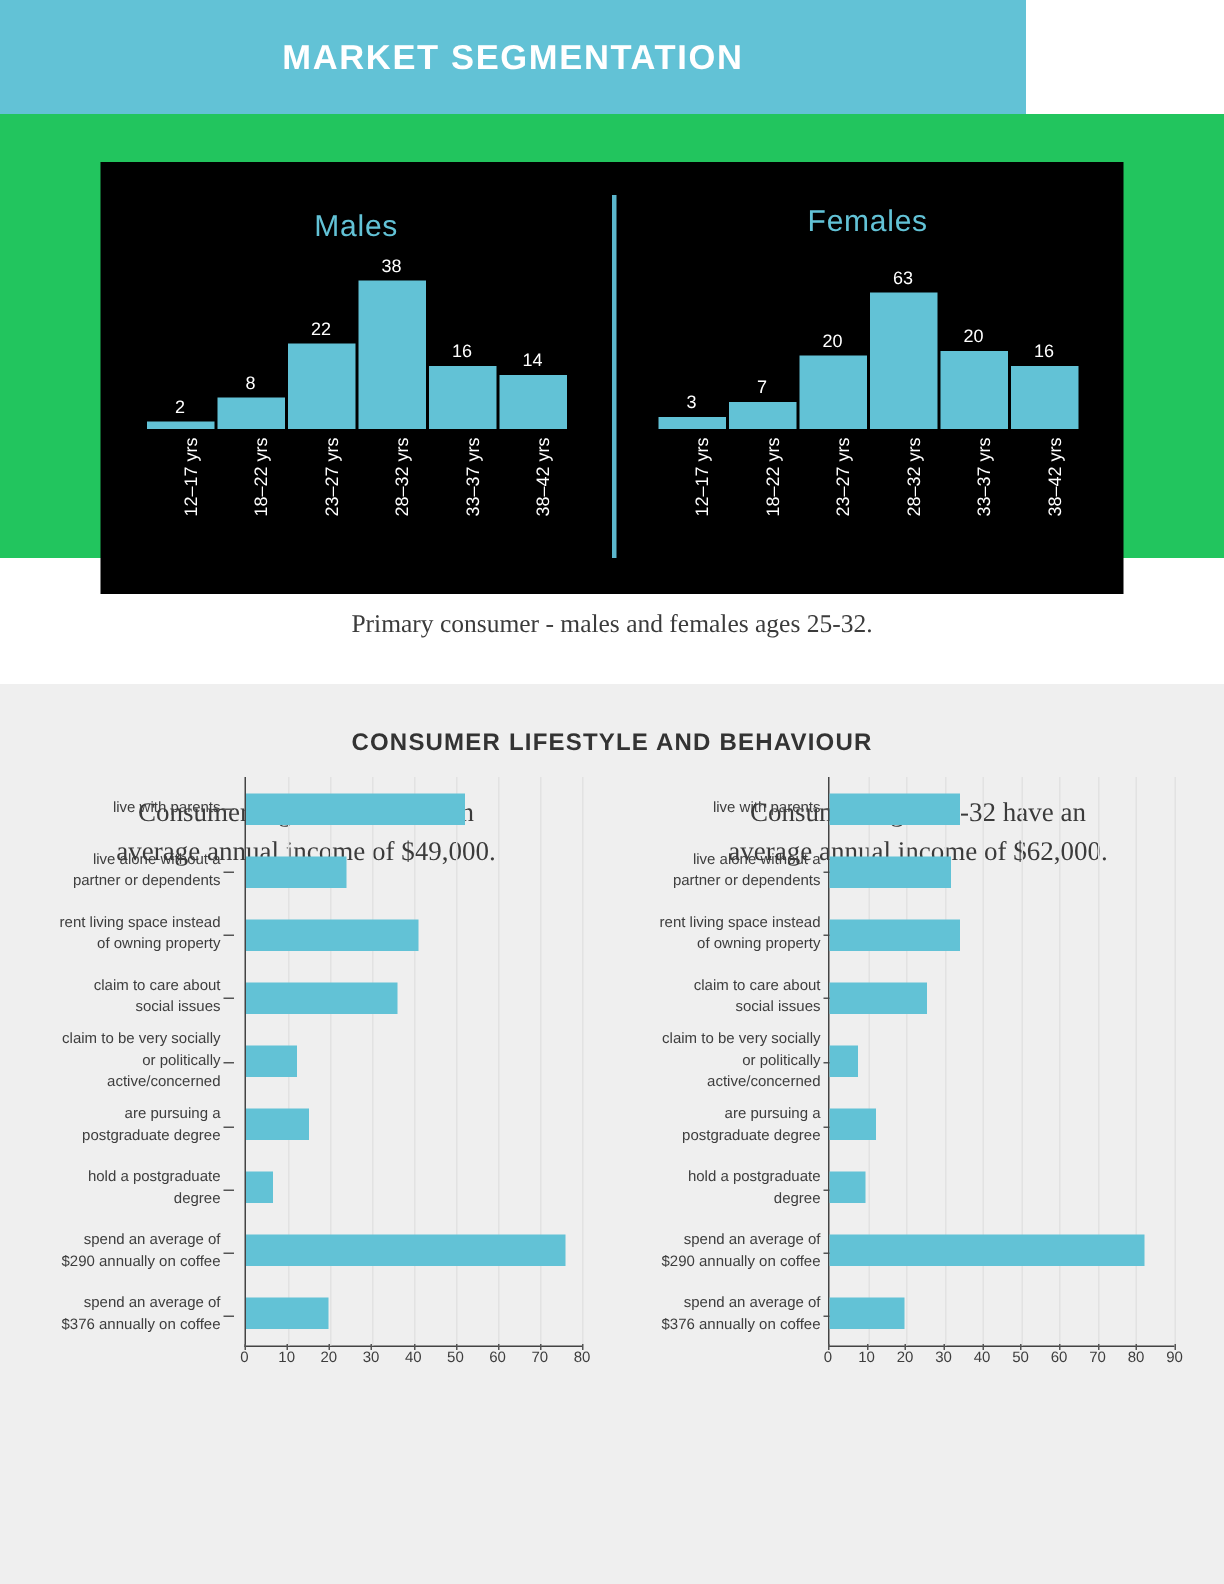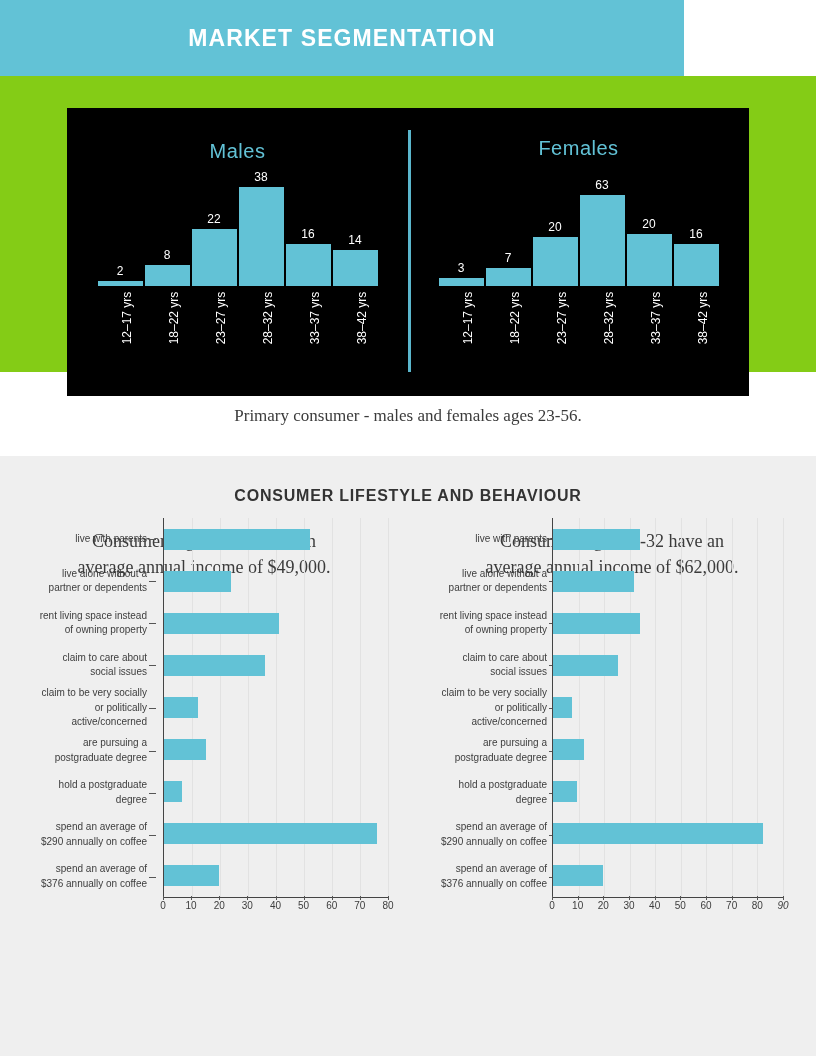--- a/index.html
+++ b/index.html
@@ -16,21 +16,21 @@
     background:#62c2d6;
     display:flex;align-items:center;justify-content:center;
   }
   .banner-title{
     color:#ffffff;font-size:23px;font-weight:bold;
     letter-spacing:1.1px;text-transform:uppercase;
   }
   
   .sec1{
     position:absolute;left:0;top:76px;width:816px;height:296px;
-    background:#84cc16;
+    background:#22c55e;
   }
   .black-panel{
     position:absolute;left:67px;top:32px;width:682px;height:288px;
     background:#000000;
   }
   .panel-half{position:absolute;top:0;height:288px;}
   .panel-half.left{left:0;width:341px;}
   .panel-half.right{left:341px;width:341px;}
   .gender-title{
     position:absolute;width:100%;text-align:center;
@@ -236,21 +236,21 @@
           <div class="hist-lab">
             <span>33–37 yrs</span>
           </div>
           <div class="hist-lab">
             <span>38–42 yrs</span>
           </div>
         </div>
     </div>
   </div>
 
-  <div class="caption">Primary consumer - males and females ages 23-56.</div>
+  <div class="caption">Primary consumer - males and females ages 25-32.</div>
 </div>
 
 <div class="sec2">
   <div class="sec2-title">CONSUMER LIFESTYLE AND BEHAVIOUR</div>
 
   <div class="chart-block left">
     <div class="chart-sub">
       <div>Consumers ages 23-27 have an</div>
       <div>average annual income of $49,000.</div>
     </div>
@@ -492,17 +492,17 @@
         <div class="tick" style="left: 44.4444%;">40</div>
         <div class="tickmark" style="left: 44.4444%;"></div>
         <div class="tick" style="left: 55.5556%;">50</div>
         <div class="tickmark" style="left: 55.5556%;"></div>
         <div class="tick" style="left: 66.6667%;">60</div>
         <div class="tickmark" style="left: 66.6667%;"></div>
         <div class="tick" style="left: 77.7778%;">70</div>
         <div class="tickmark" style="left: 77.7778%;"></div>
         <div class="tick" style="left: 88.8889%;">80</div>
         <div class="tickmark" style="left: 88.8889%;"></div>
-        <div class="tick" style="left: 100%; font-style: italic;">90</div>
+        <div class="tick" style="left: 100%;">90</div>
         <div class="tickmark" style="left: 100%;"></div>
       </div>
   </div>
 </div>
 
 </body></html>

